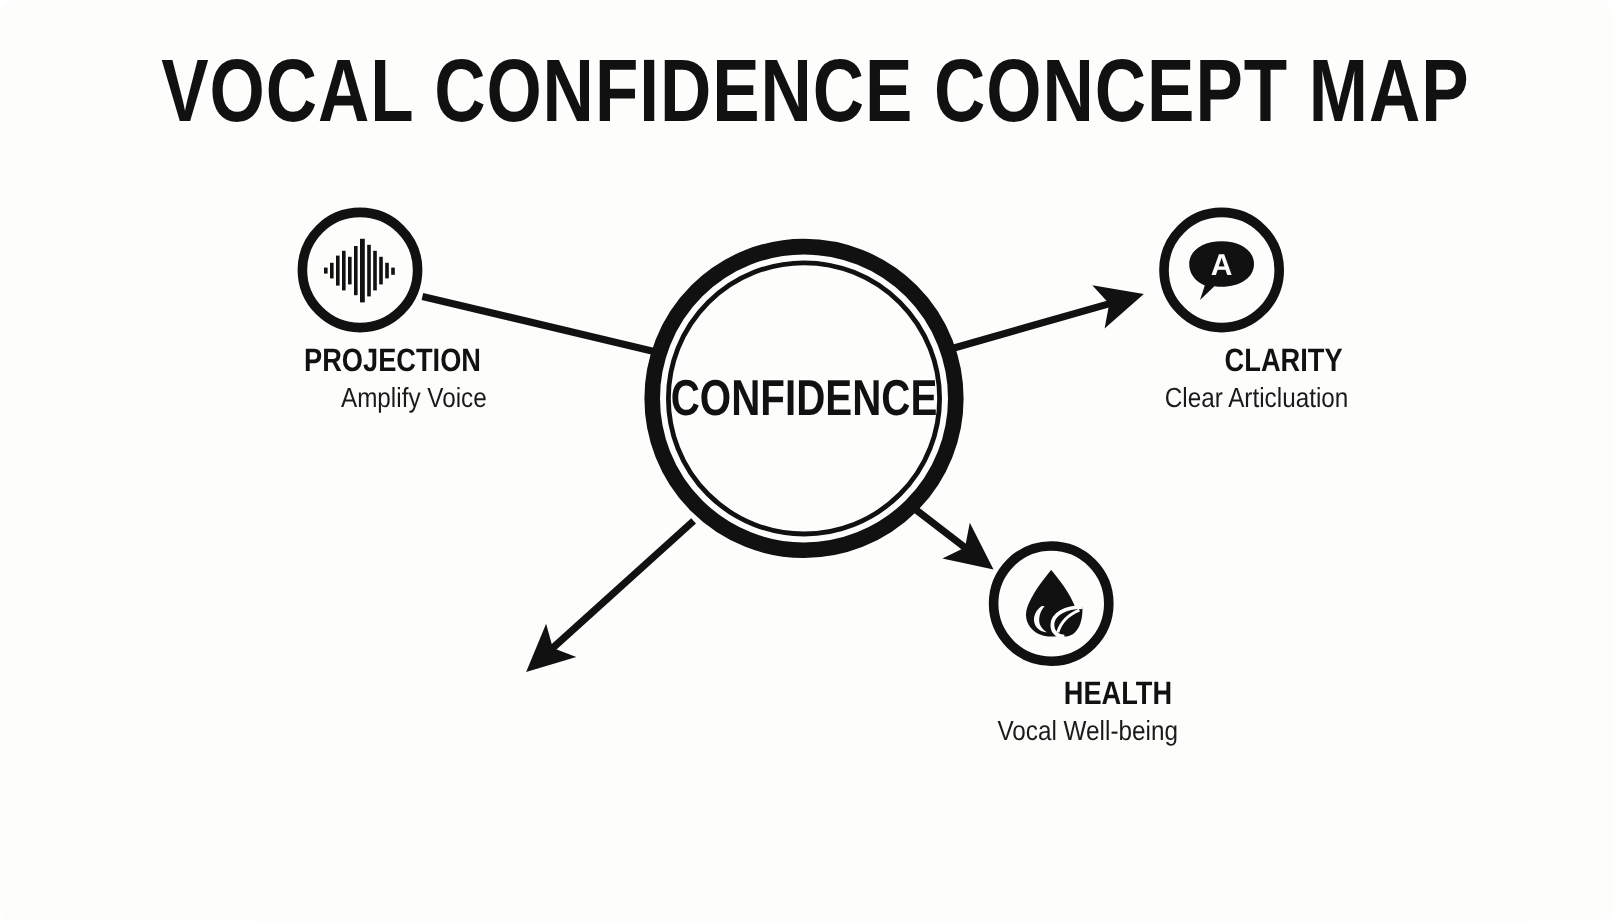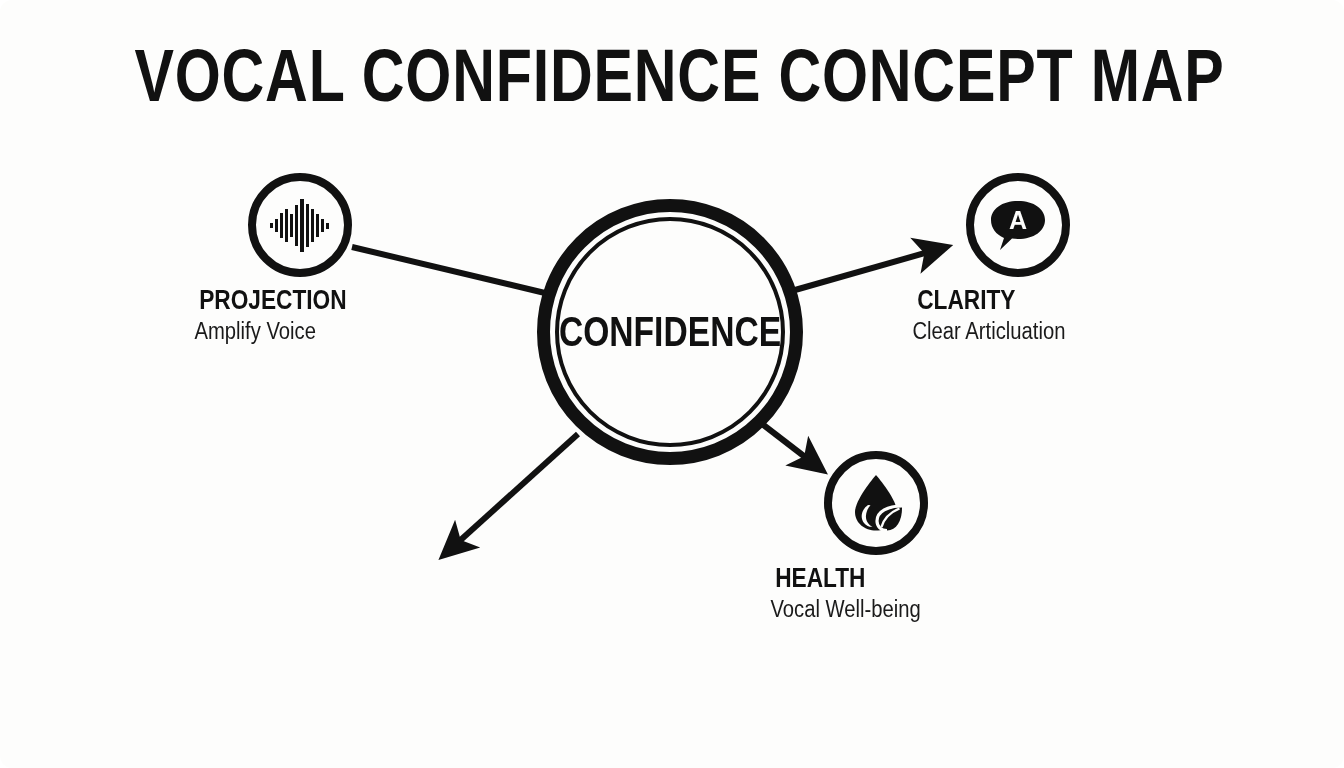--- a/index.html
+++ b/index.html
@@ -101,21 +101,21 @@
     background: #fdfdfc;
     display: flex;
     align-items: center;
     justify-content: center;
   }
   .node-text {
     position: absolute;
     top: 112px;
     left: -68px;
     width: 240px;
-    text-align: left;
+    text-align: right;
   }
   .node-title {
     font-weight: 700;
     font-size: 27px;
     line-height: 31px;
     color: #111111;
     letter-spacing: 0px;
     transform: scaleX(0.84);
     white-space: nowrap;
   }

